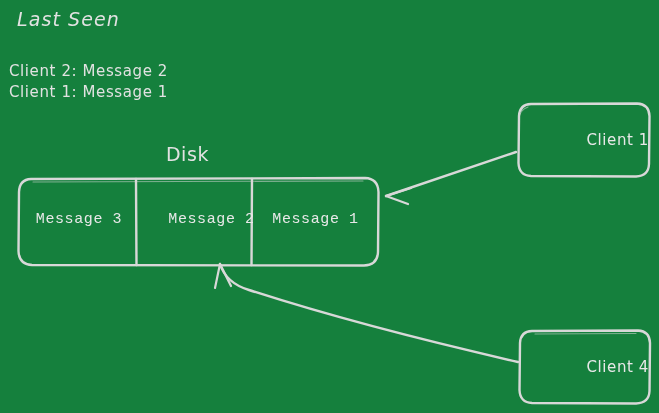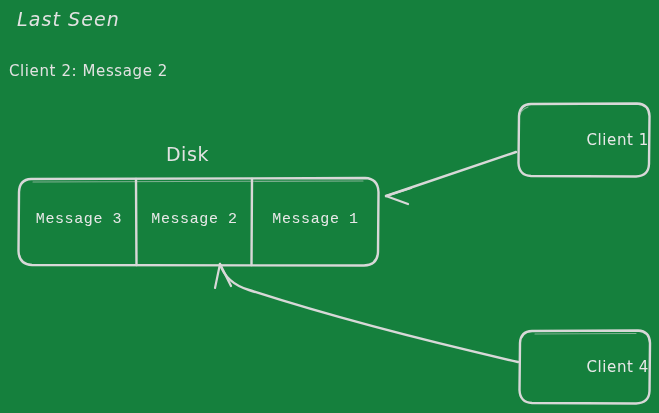--- a/index.html
+++ b/index.html
@@ -58,21 +58,21 @@
   .cell-label {
     position: absolute;
     top: 211px;
     font-size: 15px;
     color: #e8e8e8;
     text-align: center;
     letter-spacing: 0.6px;
     font-family: Liberation Mono, monospace;
   }
   #cell-label-0 { left: 22px;  width: 114px; }
-  #cell-label-1 { left: 137px; width: 115px; }
+  #cell-label-1 { left: 137px; width: 115px; padding-left: 17px; }
   #cell-label-2 { left: 253px; width: 125px; text-align: center; }
   .node-label {
     position: absolute;
     font-size: 15px;
     color: #e8e8e8;
     text-align: right;
     letter-spacing: 0.6px;
   }
   #client1-label { left: 519px; top: 131px; width: 130px; }
   #client2-label { left: 520px; top: 358px; width: 129px; }
@@ -113,20 +113,21 @@
         <path d="M518 362 Q360 326 249 290 Q226 283 220 264"></path>
         <path d="M220 264 L215 288" stroke-width="2.2"></path>
         <path d="M220 264 L231 286" stroke-width="2.2"></path>
       </g>
 
     </g>
   </svg>
 
   <div class="txt" id="legend-title">Last Seen</div>
   <div class="txt" id="legend-line-0">Client 2: Message 2</div>
+  <div class="txt" id="legend-line-1">Client 1: Message 1</div>
 
   <div class="txt" id="disk-label">Disk</div>
 
   <div class="cell-label" id="cell-label-0">Message 3</div>
   <div class="cell-label" id="cell-label-1">Message 2</div>
   <div class="cell-label" id="cell-label-2">Message 1</div>
 
   <div class="node-label" id="client1-label">Client 1</div>
   <div class="node-label" id="client2-label">Client 4</div>
 

